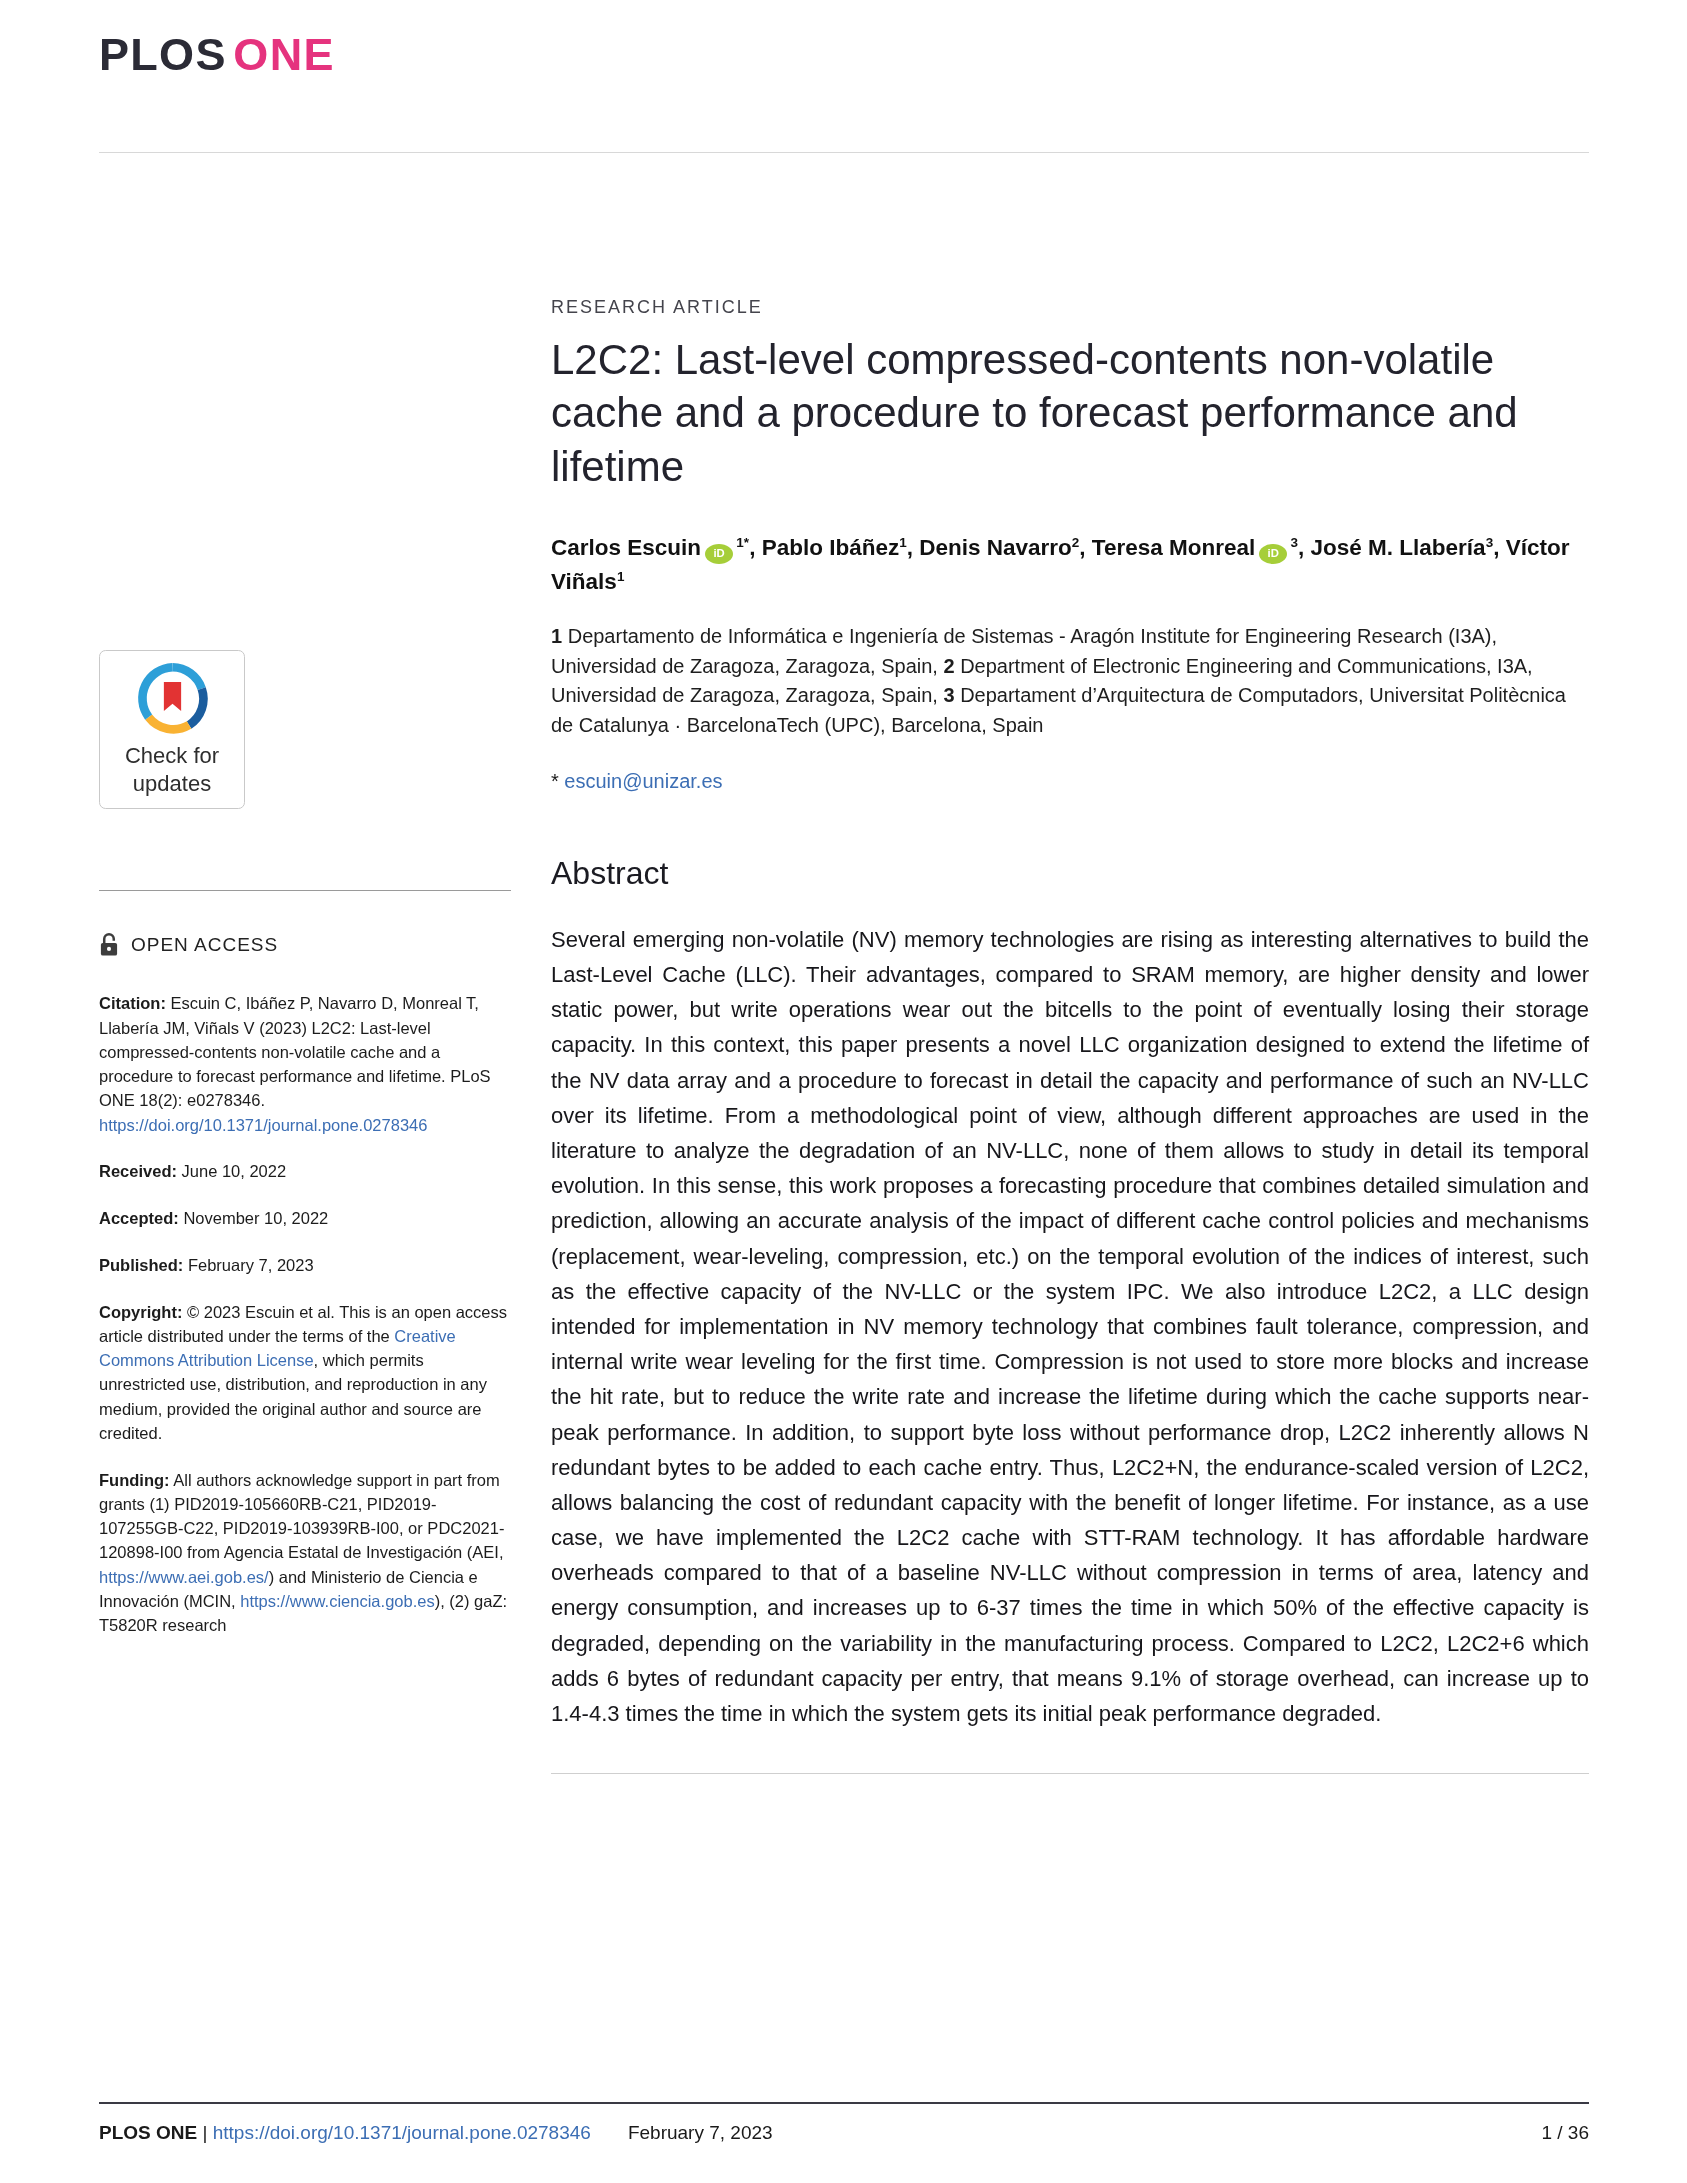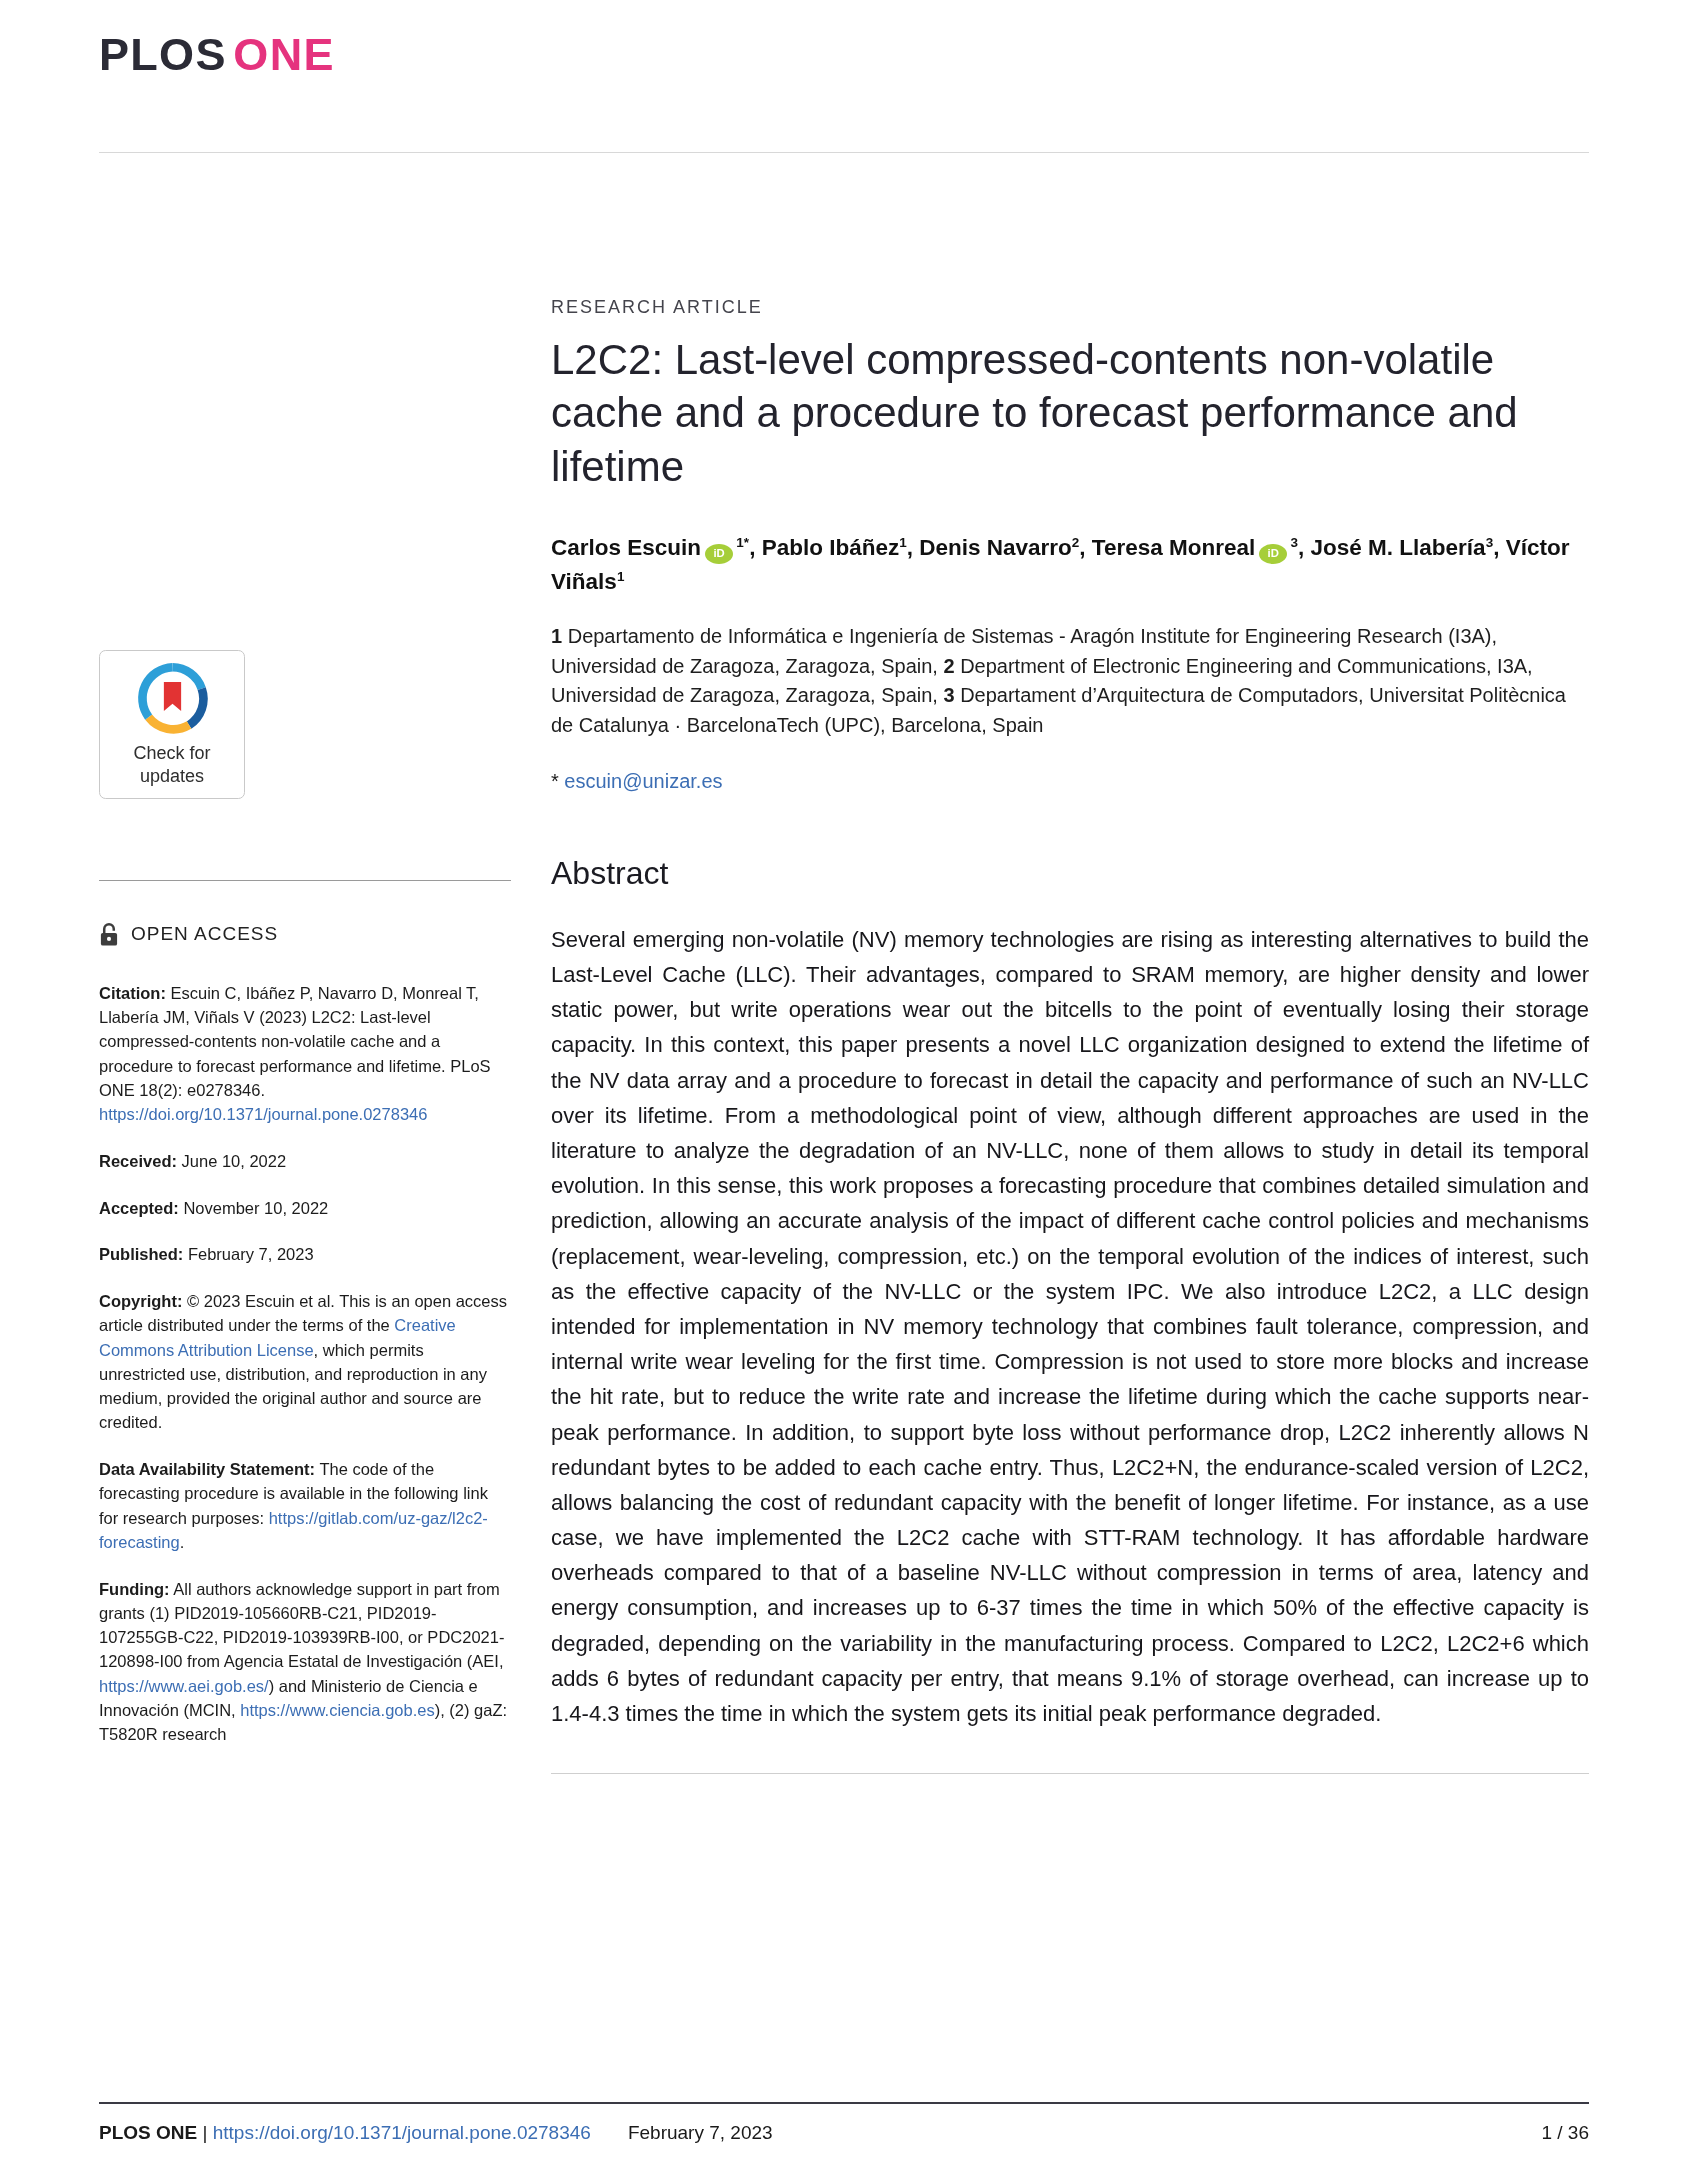--- a/index.html
+++ b/index.html
@@ -43,21 +43,21 @@
     width: 146px;
     box-sizing: border-box;
     border: 1.3px solid #c9c9c9;
     border-radius: 6.6px;
     padding: 10.6px 6.6px 9.3px 6.6px;
     text-align: center;
     background: #fff;
     cursor: pointer;
   }
   .badge-text {
-    font-size: 18px;
+    font-size: 22px;
     line-height: 1.3;
     color: #2e2e2e;
     margin-top: 5.3px;
   }
   .sidebar-divider {
     border-top: 1.3px solid #9a9a9a;
     margin-top: 81px;
     margin-bottom: 41px;
   }
   .open-access {
@@ -232,25 +232,20 @@
       <b>Published:</b>
       <span>February 7, 2023</span>
     </p>
 
     <p class="side-block">
       <b>Copyright:</b>
       <span>© 2023 Escuin et al. This is an open access article distributed under the terms of the</span>
       <a href="#">Creative Commons Attribution License</a><span>, which permits unrestricted use, distribution, and reproduction in any medium, provided the original author and source are credited.</span>
     </p>
 
-    <p class="side-block">
-      <b>Data Availability Statement:</b>
-      <span>The code of the forecasting procedure is available in the following link for research purposes:</span>
-      <a href="#">https://gitlab.com/uz-gaz/l2c2-forecasting</a><span>.</span>
-    </p>
 
     <p class="side-block">
       <b>Funding:</b>
       <span>All authors acknowledge support in part from grants (1) PID2019-105660RB-C21, PID2019-107255GB-C22, PID2019-103939RB-I00, or PDC2021-120898-I00 from Agencia Estatal de Investigación (AEI,</span>
       <a href="#">https://www.aei.gob.es/</a><span>) and Ministerio de Ciencia e Innovación (MCIN,</span>
       <a href="#">https://www.ciencia.gob.es</a><span>), (2) gaZ: T5820R research</span>
     </p>
 
   </div>
 

